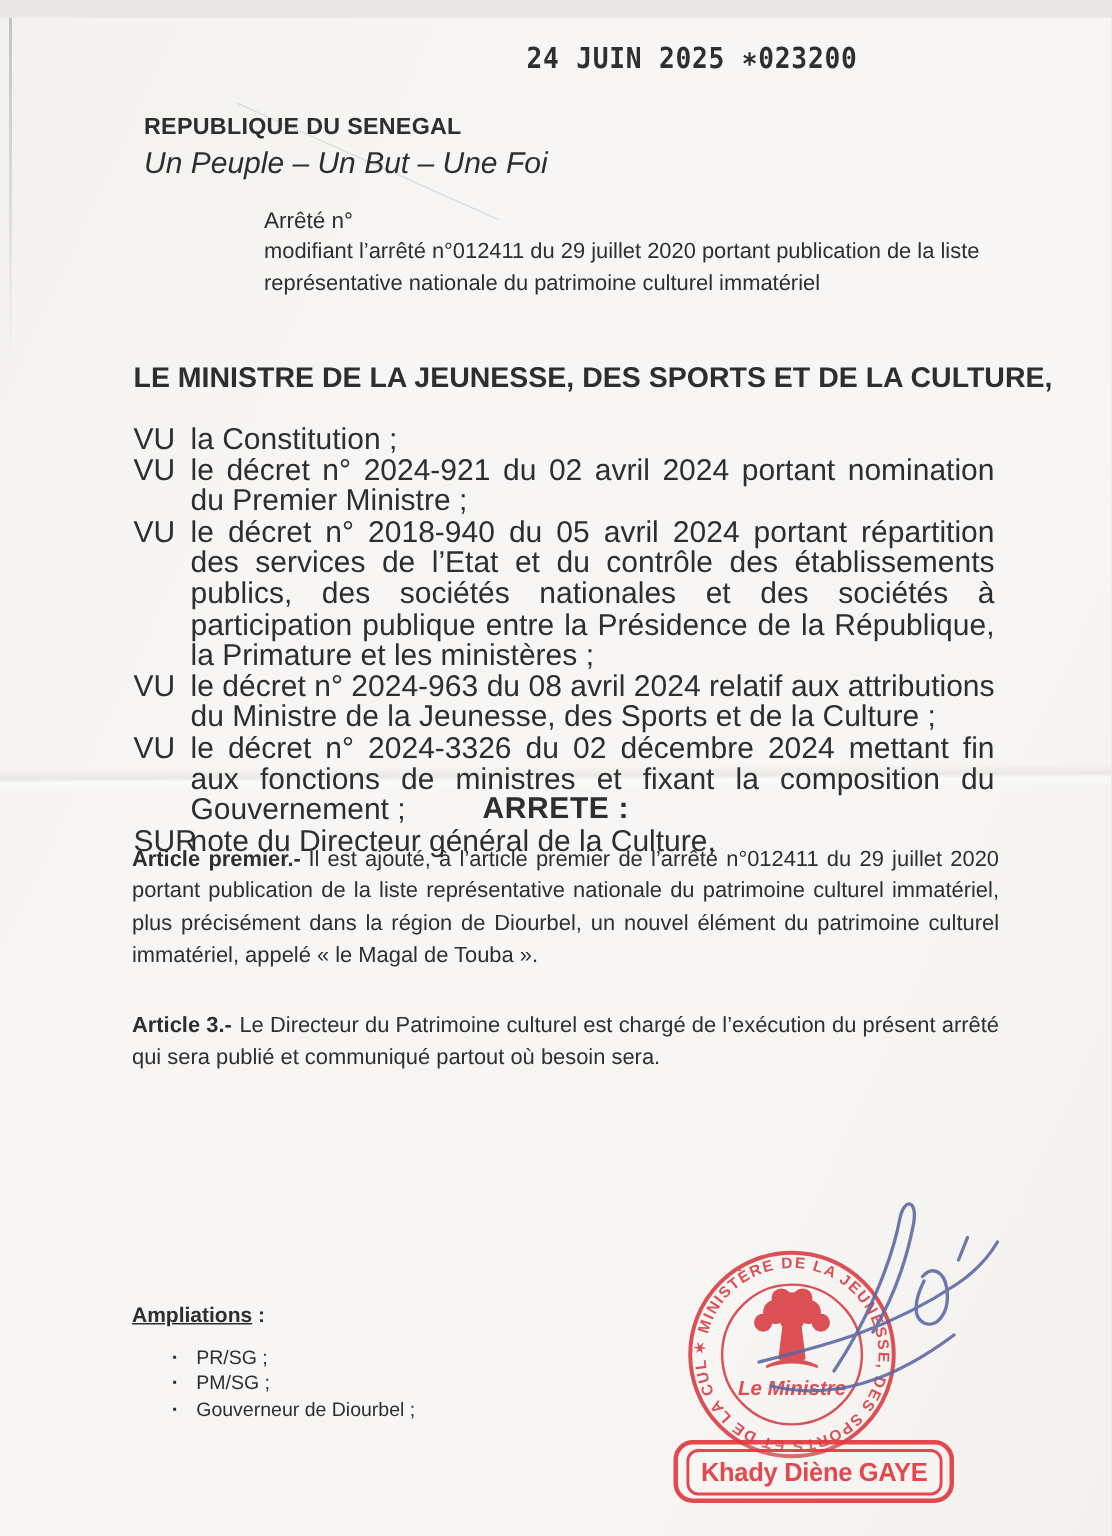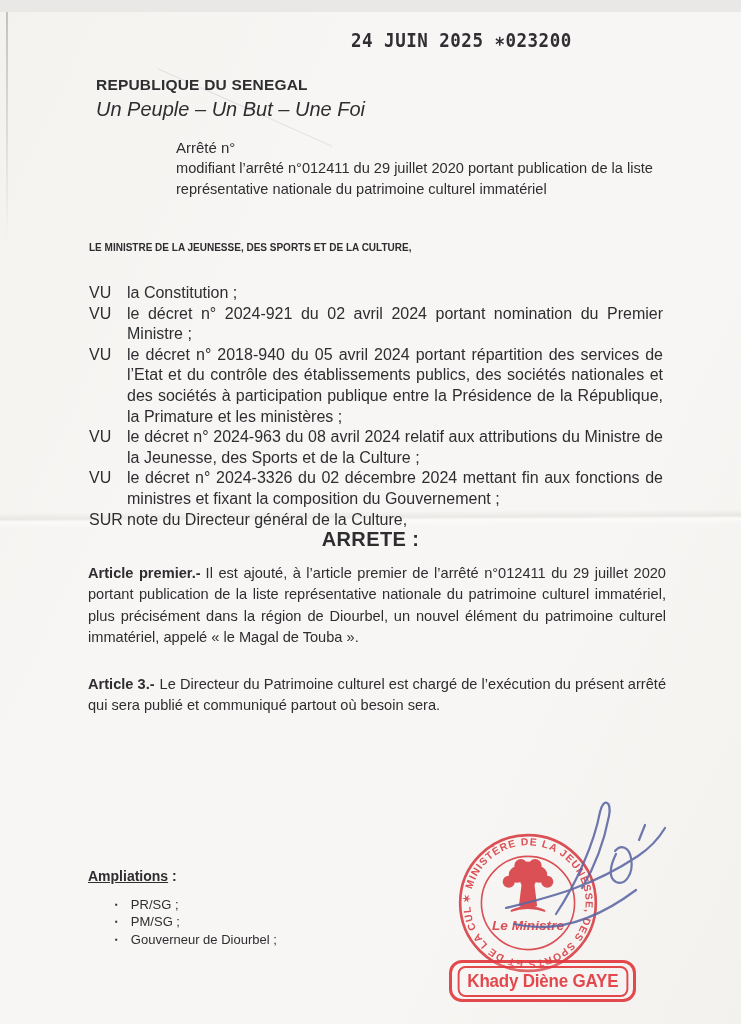--- a/index.html
+++ b/index.html
@@ -21,24 +21,24 @@
     letter-spacing:.5px;color:#2e2e33;transform:scaleY(1.1);transform-origin:top left;}
 
   .hdr{position:absolute;left:96px;top:64px;}
   .hdr .country{font-size:15.5px;font-weight:700;letter-spacing:.2px;}
   .hdr .motto{font-size:20px;font-style:italic;margin-top:4px;}
 
   .subject{position:absolute;left:176px;top:127px;width:492px;}
   .subject .num{font-weight:400;font-size:15px;margin-bottom:2px;}
   .subject .desc{font-size:14.6px;line-height:20.5px;}
 
-  .authority{position:absolute;left:89px;top:230px;font-weight:700;font-size:10px;letter-spacing:0;}
+  .authority{position:absolute;left:89px;top:230px;font-weight:700;font-size:19px;letter-spacing:0;}
 
   .visas{position:absolute;left:89px;top:271px;width:574px;}
-  .visa{display:grid;grid-template-columns:38px 1fr;font-size:16px;line-height:20.6px;}
+  .visa{display:grid;grid-template-columns:38px 1fr;font-size:20px;line-height:20.6px;}
   .visa .vlabel{font-weight:400;}
   .visa .vtext{text-align:justify;}
 
   .heading{position:absolute;left:0;top:516px;width:741px;text-align:center;
     font-weight:700;font-size:20px;letter-spacing:.4px;}
 
   .articles{position:absolute;left:88px;top:551px;width:578px;}
   .article{font-size:14.6px;line-height:21.4px;text-align:justify;margin:0 0 25px 0;}
   .article b{margin-right:5px;}
 

